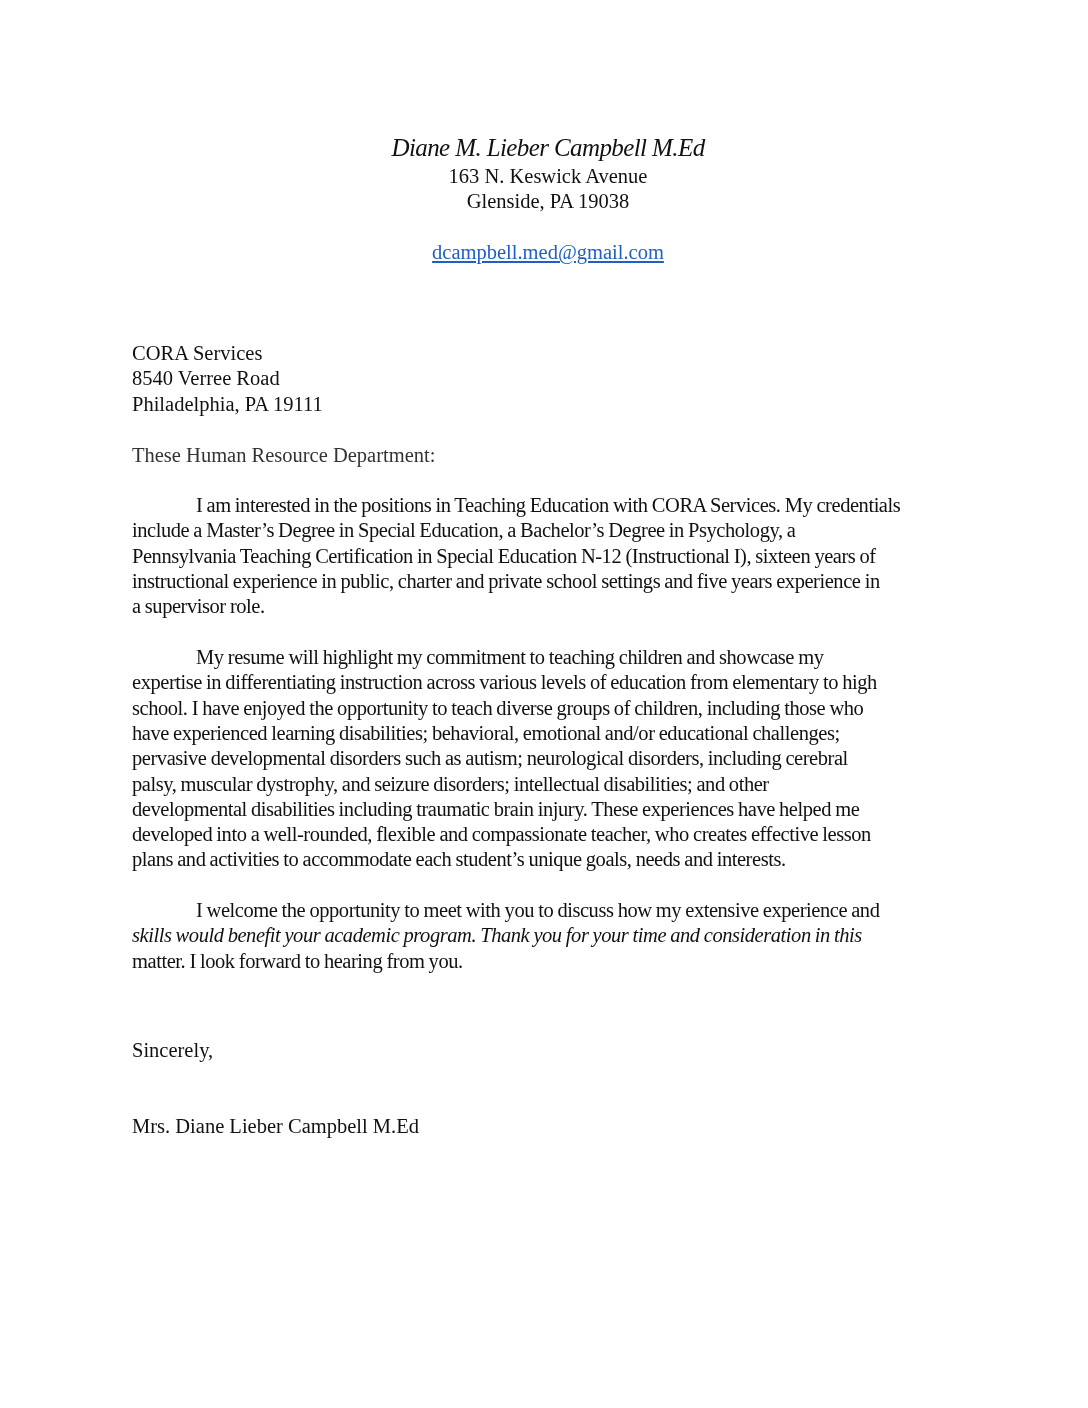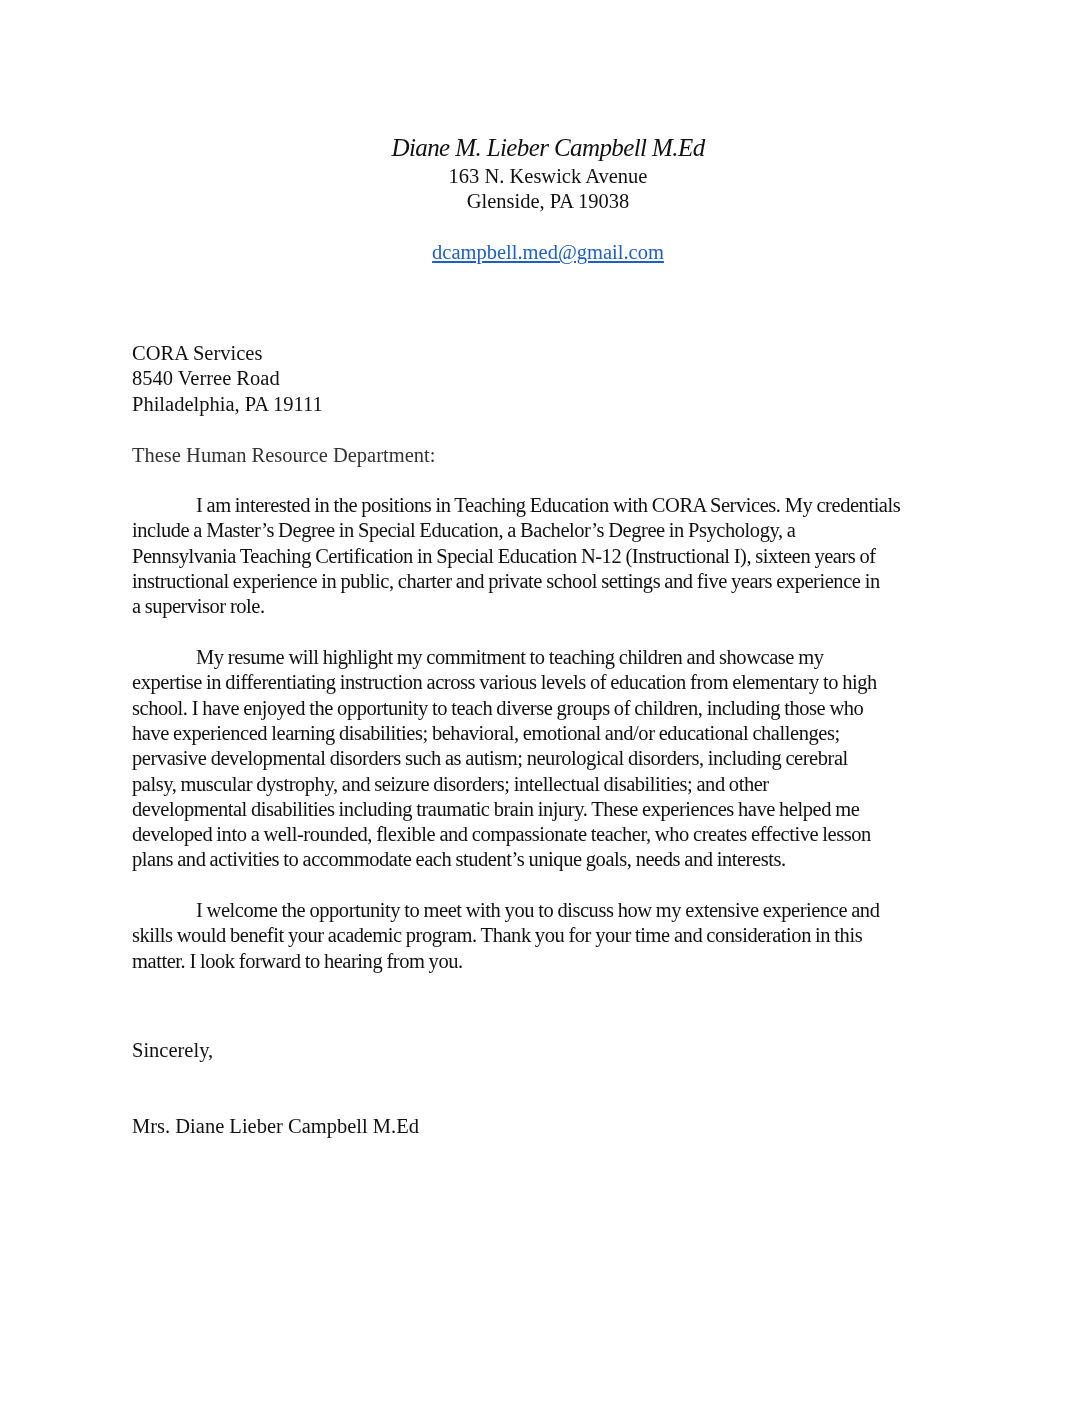--- a/index.html
+++ b/index.html
@@ -96,20 +96,20 @@
     <div class="line body-line" style="top:721px;"><span style="white-space: nowrap;">have experienced learning disabilities; behavioral, emotional and/or educational challenges;</span></div>
     <div class="line body-line" style="top:746px;"><span style="white-space: nowrap;">pervasive developmental disorders such as autism; neurological disorders, including cerebral</span></div>
     <div class="line body-line" style="top:772px;"><span style="white-space: nowrap;">palsy, muscular dystrophy, and seizure disorders; intellectual disabilities;  and other</span></div>
     <div class="line body-line" style="top:797px;"><span style="white-space: nowrap;">developmental disabilities including traumatic brain injury. These experiences have helped me</span></div>
     <div class="line body-line" style="top:822px;"><span style="white-space: nowrap;">developed into a well-rounded, flexible and compassionate teacher, who creates effective lesson</span></div>
     <div class="line body-line" style="top:847px;"><span style="white-space: nowrap;">plans and activities to accommodate each student’s unique goals, needs and interests.</span></div>
   </div>
 
   <div>
     <div class="line body-line indent" style="top:898px;"><span style="white-space: nowrap;">I welcome the opportunity to meet with you to discuss how my extensive experience and</span></div>
-    <div class="line body-line" style="top:923px;"><span style="white-space: nowrap;">skills would benefit your academic program. Thank you for your time and consideration in this</span></div>
+    <div class="line body-line" style="top:923px;"><span style="white-space: nowrap; font-style: italic;">skills would benefit your academic program. Thank you for your time and consideration in this</span></div>
     <div class="line body-line" style="top:949px;"><span style="white-space: nowrap;">matter. I look forward to hearing from you.</span></div>
   </div>
 
   <div class="line left" style="top:1038px;">Sincerely,</div>
   <div class="line left" style="top:1114px;">Mrs. Diane Lieber Campbell M.Ed</div>
 
 </div>
 
 </body></html>

